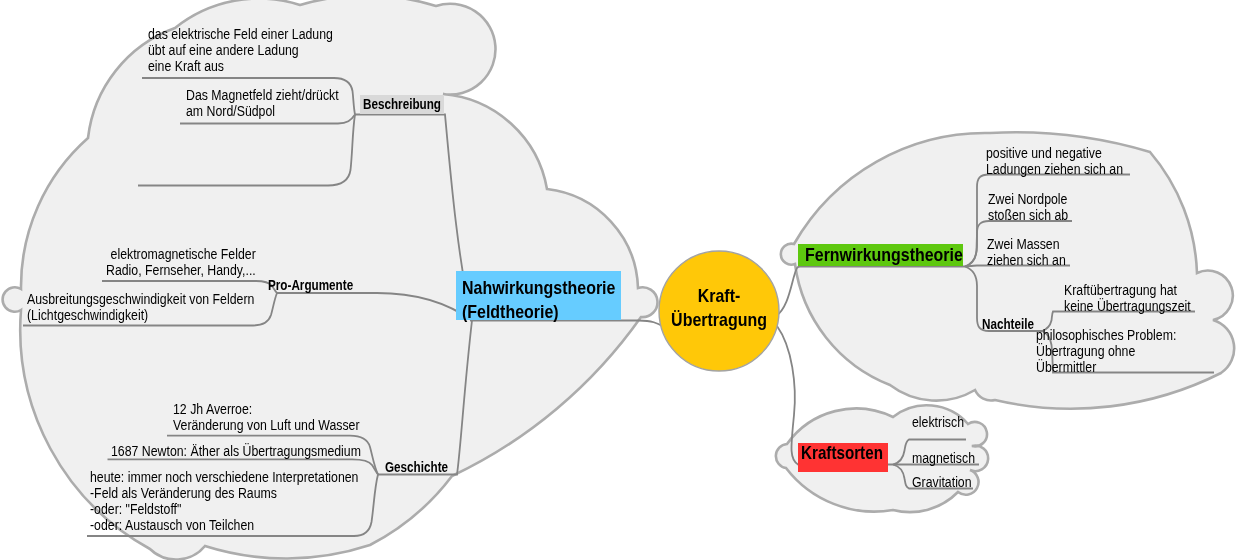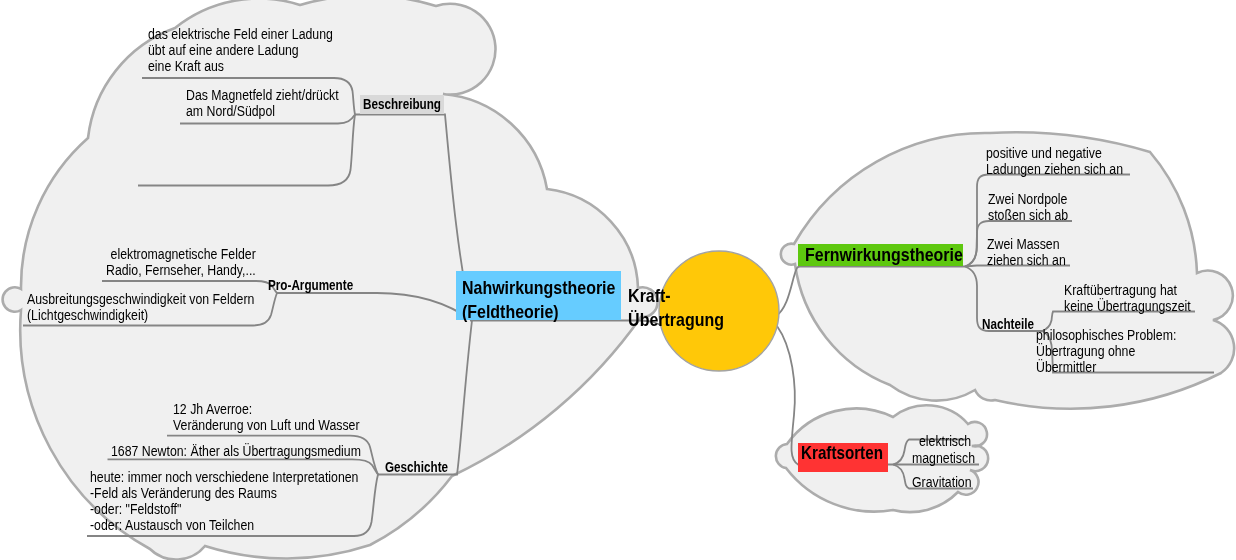--- a/index.html
+++ b/index.html
@@ -9,21 +9,21 @@
   .cloud { stroke:#ACACAC; stroke-width:2.6; }
   .edge  { stroke:#858585; stroke-width:1.8; fill:none; }
   .node  { position:absolute; color:#000000; }
   .node .txt { display:inline-block; white-space:pre-line; }
   .text-node .txt { font-size:14px; line-height:16px; transform:scaleX(0.88); transform-origin:0 0; }
   .label-bold .txt, .label-gray .txt { font-size:15px; font-weight:bold; line-height:18px;
       transform:scaleX(0.78); transform-origin:0 0; }
   .main-blue .txt { font-size:19px; font-weight:bold; line-height:24px; transform:scaleX(0.84); transform-origin:0 0; }
   .main-green .txt { font-size:19px; font-weight:bold; line-height:21px; transform:scaleX(0.84); transform-origin:0 0; }
   .main-red .txt { font-size:19px; font-weight:bold; line-height:20px; transform:scaleX(0.80); transform-origin:0 0; }
-  .root-label { text-align:left; }
+  .root-label { text-align:center; }
   .root-label .txt { font-size:19px; font-weight:bold; line-height:24px; transform:scaleX(0.84); transform-origin:50% 0; }
 </style>
 </head>
 <body>
 
 <div id="stage">
   <svg width="1236" height="560" viewBox="0 0 1236 560">
     <g>
     <path d="M 88.0,138.0 A 132.9,132.9 0 0 1 175.0,28.0 A 134.2,134.2 0 0 1 300.0,5.0 A 236.2,236.2 0 0 1 436.0,6.0 A 45.4,45.4 0 1 1 443.0,94.0 A 115.3,115.3 0 0 1 547.0,189.0 A 102.9,102.9 0 0 1 638.0,288.0 A 14.9,14.9 0 1 1 641.0,317.0 A 484.6,484.6 0 0 1 452.0,476.0 A 242.3,242.3 0 0 1 370.0,545.0 A 268.3,268.3 0 0 1 205.0,546.0 A 37.6,37.6 0 0 1 150.0,549.0 A 250.5,250.5 0 0 1 21.0,310.0 A 12.2,12.2 0 1 1 21.0,289.0 A 198.5,198.5 0 0 1 88.0,138.0 Z" class="cloud" fill="#F0F0F0"></path>
     <path d="M 794.0,244.0 A 220.1,220.1 0 0 1 990.0,133.0 A 467.1,467.1 0 0 1 1150.0,152.0 A 197.0,197.0 0 0 1 1197.0,273.0 A 25.0,25.0 0 1 1 1213.0,320.0 A 29.6,29.6 0 0 1 1221.0,373.0 A 333.8,333.8 0 0 1 995.0,400.0 A 17.6,17.6 0 0 1 975.0,390.0 A 76.2,76.2 0 0 1 890.0,385.0 A 151.4,151.4 0 0 1 795.0,264.0 A 10.5,10.5 0 1 1 794.0,244.0 Z" class="cloud" fill="#F0F0F0"></path>
@@ -86,16 +86,16 @@
 Ladungen ziehen sich an</span></div>
   <div class="node text-node" style="left:987.5px;top:190.8px;"><span class="txt">Zwei Nordpole
 stoßen sich ab</span></div>
   <div class="node text-node" style="left:987px;top:236.3px;"><span class="txt">Zwei Massen
 ziehen sich an</span></div>
   <div class="node text-node" style="left:1064px;top:282.3px;"><span class="txt">Kraftübertragung hat
 keine Übertragungszeit</span></div>
   <div class="node text-node" style="left:1036px;top:327.3px;"><span class="txt">philosophisches Problem:
 Übertragung ohne
 Übermittler</span></div>
-  <div class="node text-node" style="left:912px;top:432px;margin-left:7px;"><span class="txt">elektrisch</span></div>
+  <div class="node text-node" style="left:912px;top:413px;"><span class="txt">elektrisch</span></div>
   <div class="node text-node" style="left:912px;top:448.8px;"><span class="txt">magnetisch</span></div>
   <div class="node text-node" style="left:912px;top:472.7px;"><span class="txt">Gravitation</span></div>
 </div>
 
 </body></html>

